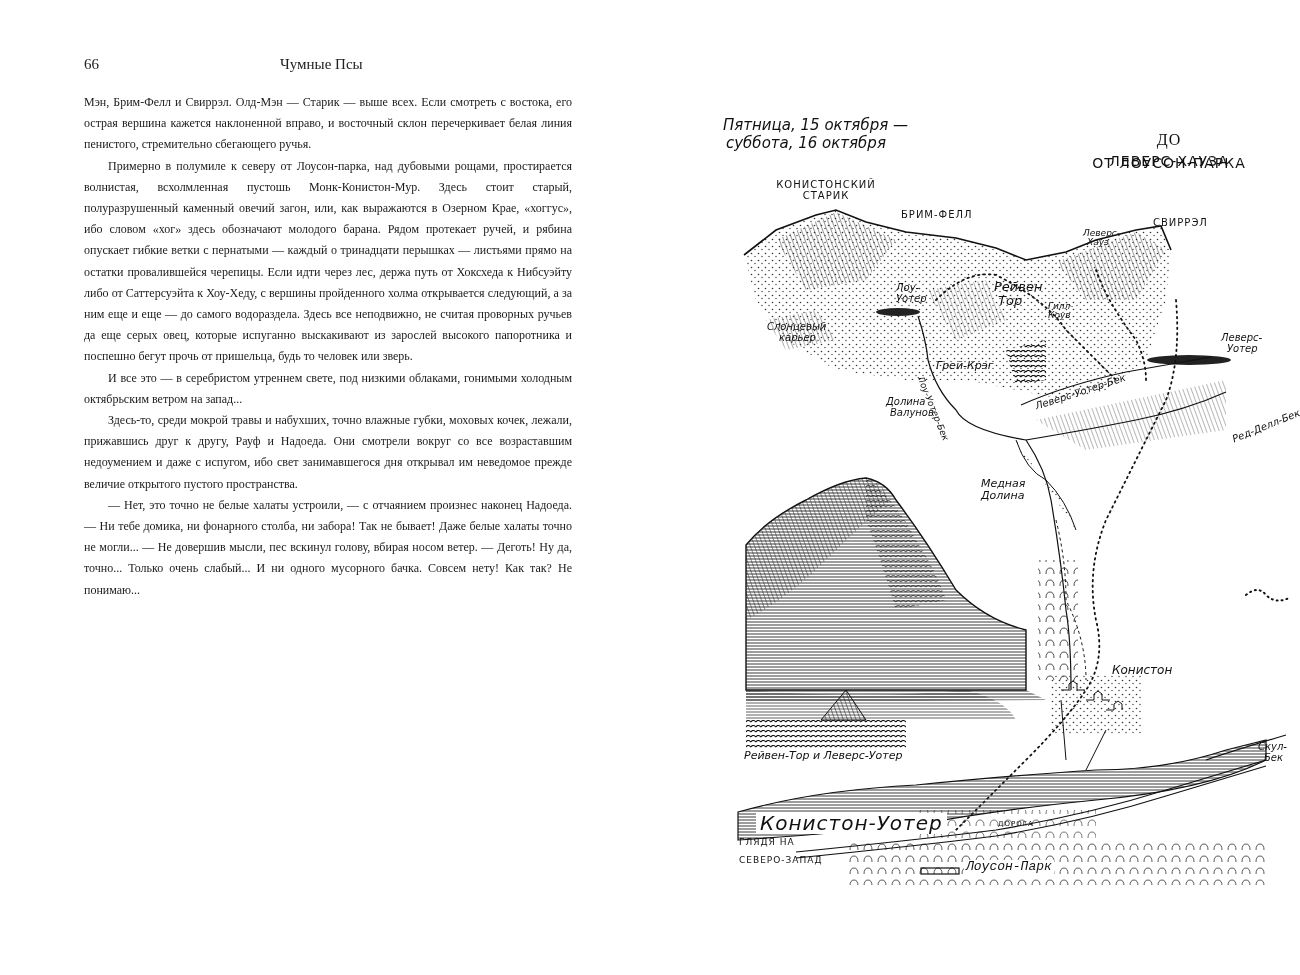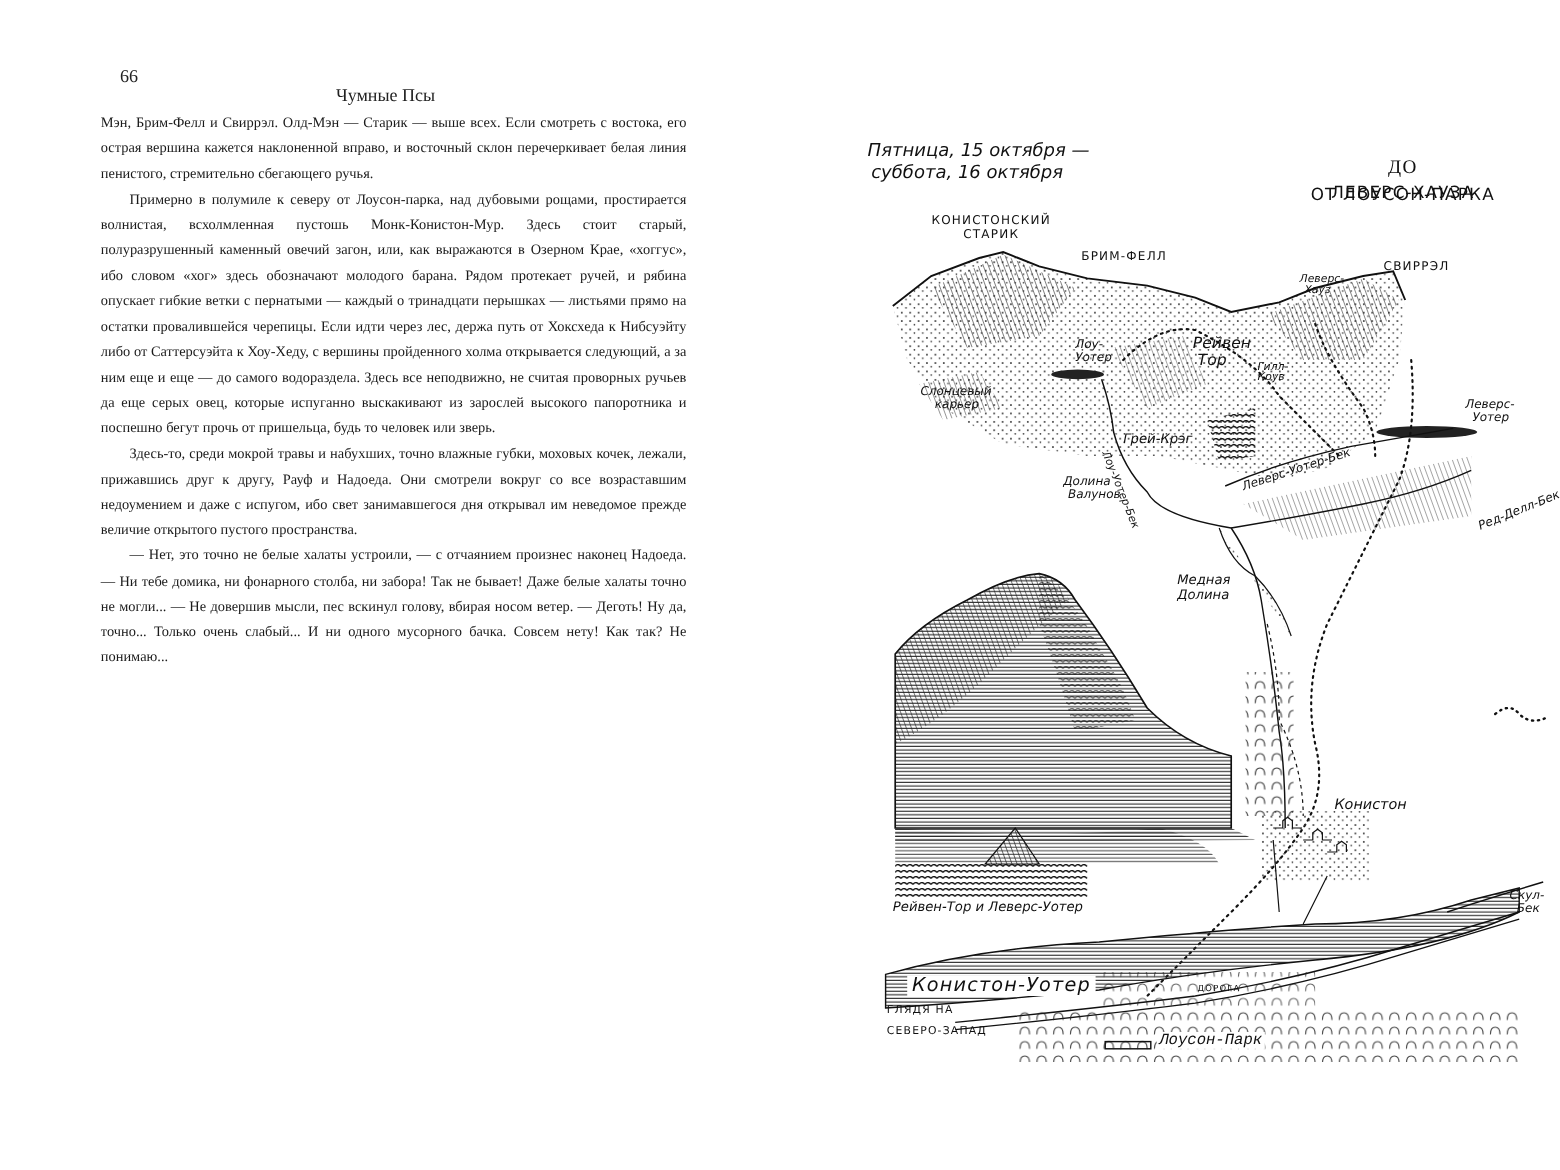--- a/index.html
+++ b/index.html
@@ -1,22 +1,22 @@
 <!DOCTYPE html>
 <html><head>
   <meta charset="utf-8">
   <style>
     * { margin: 0; padding: 0; box-sizing: border-box; }
     html, body { width: 1300px; height: 975px; background: #ffffff; overflow: hidden; }
     body { position: relative; font-family: "Liberation Serif", "DejaVu Serif", serif; color: #1a1a1a; }
 
     
     .left-page { position: absolute; left: 0; top: 0; width: 650px; height: 975px; }
-    .page-number { position: absolute; left: 100px; top: 56px; font-size: 15px; color: #222; }
-    .running-head { position: absolute; left: 280px; top: 56px; font-size: 15px; color: #222; margin-top: 16px; }
+    .page-number { position: absolute; left: 84px; top: 56px; font-size: 15px; color: #222; }
+    .running-head { position: absolute; left: 280px; top: 56px; font-size: 15px; color: #222; }
     .text-block { position: absolute; left: 84px; top: 92px; width: 488px; }
     .para { font-size: 12px; line-height: 21.2px; text-align: justify; margin: 0; }
     .para.indent { text-indent: 24px; }
     .para.cont { text-indent: 0; }
 
     
     .right-page { position: absolute; left: 650px; top: 0; width: 650px; height: 975px; }
     .map { position: absolute; left: 16px; top: 0; width: 650px; height: 924px; }
     .map svg { position: absolute; left: 0; top: 0; }
     .lbl { position: absolute; font-family: "DejaVu Sans", sans-serif; color: #111; white-space: nowrap; line-height: 1.05; }
@@ -26,20 +26,21 @@
   </style>
 </head>
 <body>
 
 <div class="left-page">
   <div class="page-number">66</div>
   <div class="running-head">Чумные Псы</div>
   <div class="text-block">
     <p class="para cont">Мэн, Брим-Фелл и Свиррэл. Олд-Мэн — Старик — выше всех. Если смотреть с востока, его острая вершина кажется наклоненной вправо, и восточный склон перечеркивает белая линия пенистого, стремительно сбегающего ручья.</p>
     <p class="para indent">Примерно в полумиле к северу от Лоусон-парка, над дубовыми рощами, простирается волнистая, всхолмленная пустошь Монк-Конистон-Мур. Здесь стоит старый, полуразрушенный каменный овечий загон, или, как выражаются в Озерном Крае, «хоггус», ибо словом «хог» здесь обозначают молодого барана. Рядом протекает ручей, и рябина опускает гибкие ветки с пернатыми — каждый о тринадцати перышках — листьями прямо на остатки провалившейся черепицы. Если идти через лес, держа путь от Хоксхеда к Нибсуэйту либо от Саттерсуэйта к Хоу-Хеду, с вершины пройденного холма открывается следующий, а за ним еще и еще — до самого водораздела. Здесь все неподвижно, не считая проворных ручьев да еще серых овец, которые испуганно выскакивают из зарослей высокого папоротника и поспешно бегут прочь от пришельца, будь то человек или зверь.</p>
+    <p class="para indent">И все это — в серебристом утреннем свете, под низкими облаками, гонимыми холодным октябрьским ветром на запад...</p>
     <p class="para indent">Здесь-то, среди мокрой травы и набухших, точно влажные губки, моховых кочек, лежали, прижавшись друг к другу, Рауф и Надоеда. Они смотрели вокруг со все возраставшим недоумением и даже с испугом, ибо свет занимавшегося дня открывал им неведомое прежде величие открытого пустого пространства.</p>
     <p class="para indent">— Нет, это точно не белые халаты устроили, — с отчаянием произнес наконец Надоеда. — Ни тебе домика, ни фонарного столба, ни забора! Так не бывает! Даже белые халаты точно не могли... — Не довершив мысли, пес вскинул голову, вбирая носом ветер. — Деготь! Ну да, точно... Только очень слабый... И ни одного мусорного бачка. Совсем нету! Как так? Не понимаю...</p>
   </div>
 </div>
 
 <div class="right-page">
   <div class="map">
     <svg width="650" height="975" viewBox="0 0 650 975">
       <defs>
         <pattern id="hatch" width="4" height="4" patternUnits="userSpaceOnUse" patternTransform="rotate(-20)">
@@ -168,21 +169,21 @@
       <div>Долина</div>
     </div>
 
 
     <div class="lbl hand" style="left:446px; top:664px; font-size:12px;">Конистон</div>
     <div class="lbl hand" style="left:78px; top:750px; font-size:11px;">Рейвен-Тор и Леверс-Уотер</div>
     <div class="lbl hand" style="left:592px; top:742px; font-size:10px;">
       <div>Скул-</div>
       <div style="padding-left:6px">Бек</div>
     </div>
-    <div class="lbl hand" style="left:90px; top:813px; font-size:16px; letter-spacing:1px; background:#fff; padding:0 4px;">Конистон-Уотер</div>
+    <div class="lbl hand" style="left:90px; top:813px; font-size:20px; letter-spacing:1px; background:#fff; padding:0 4px;">Конистон-Уотер</div>
     <div class="lbl caps" style="left:332px; top:821px; font-size:7px;">дорога</div>
     <div class="lbl caps" style="left:73px; top:833px; font-size:9px; line-height:18px;">
       <div>глядя на</div>
       <div>северо-запад</div>
     </div>
     <div class="lbl hand" style="left:298px; top:860px; font-size:13px; background:#fff; padding:0 2px;font-family:Liberation Mono, monospace;">Лоусон-Парк</div>
   </div>
 </div>
 
 </body></html>

